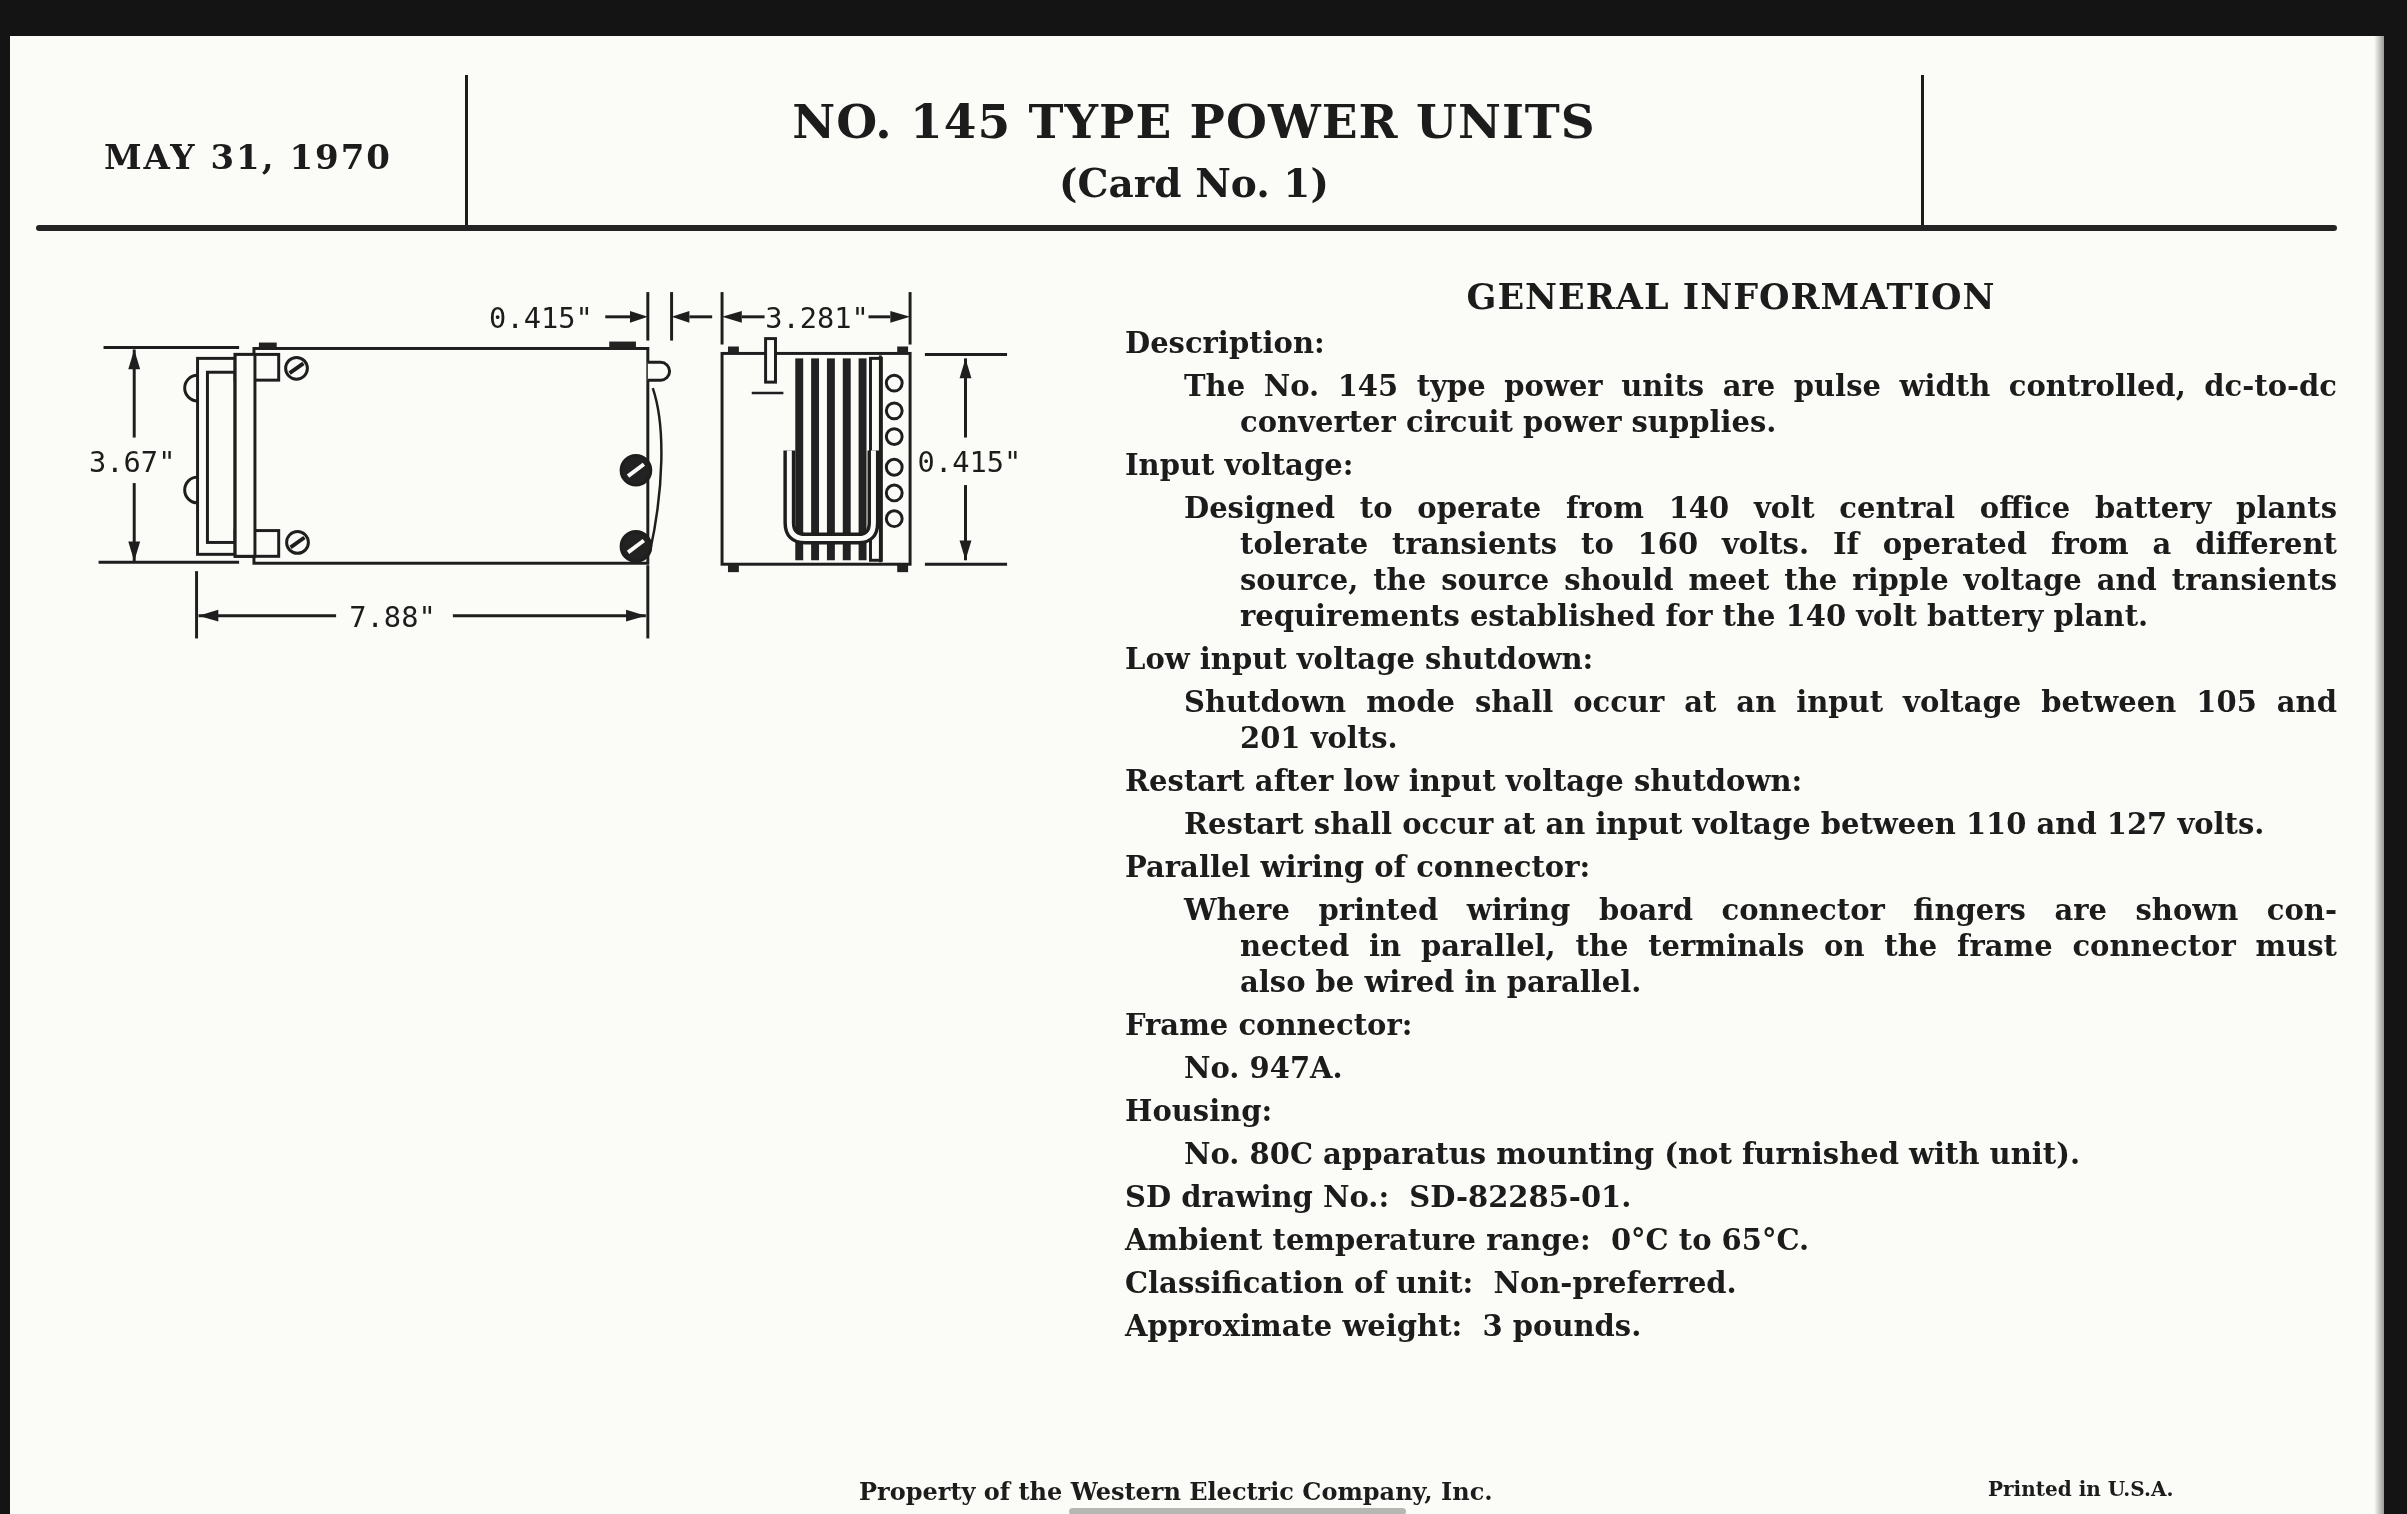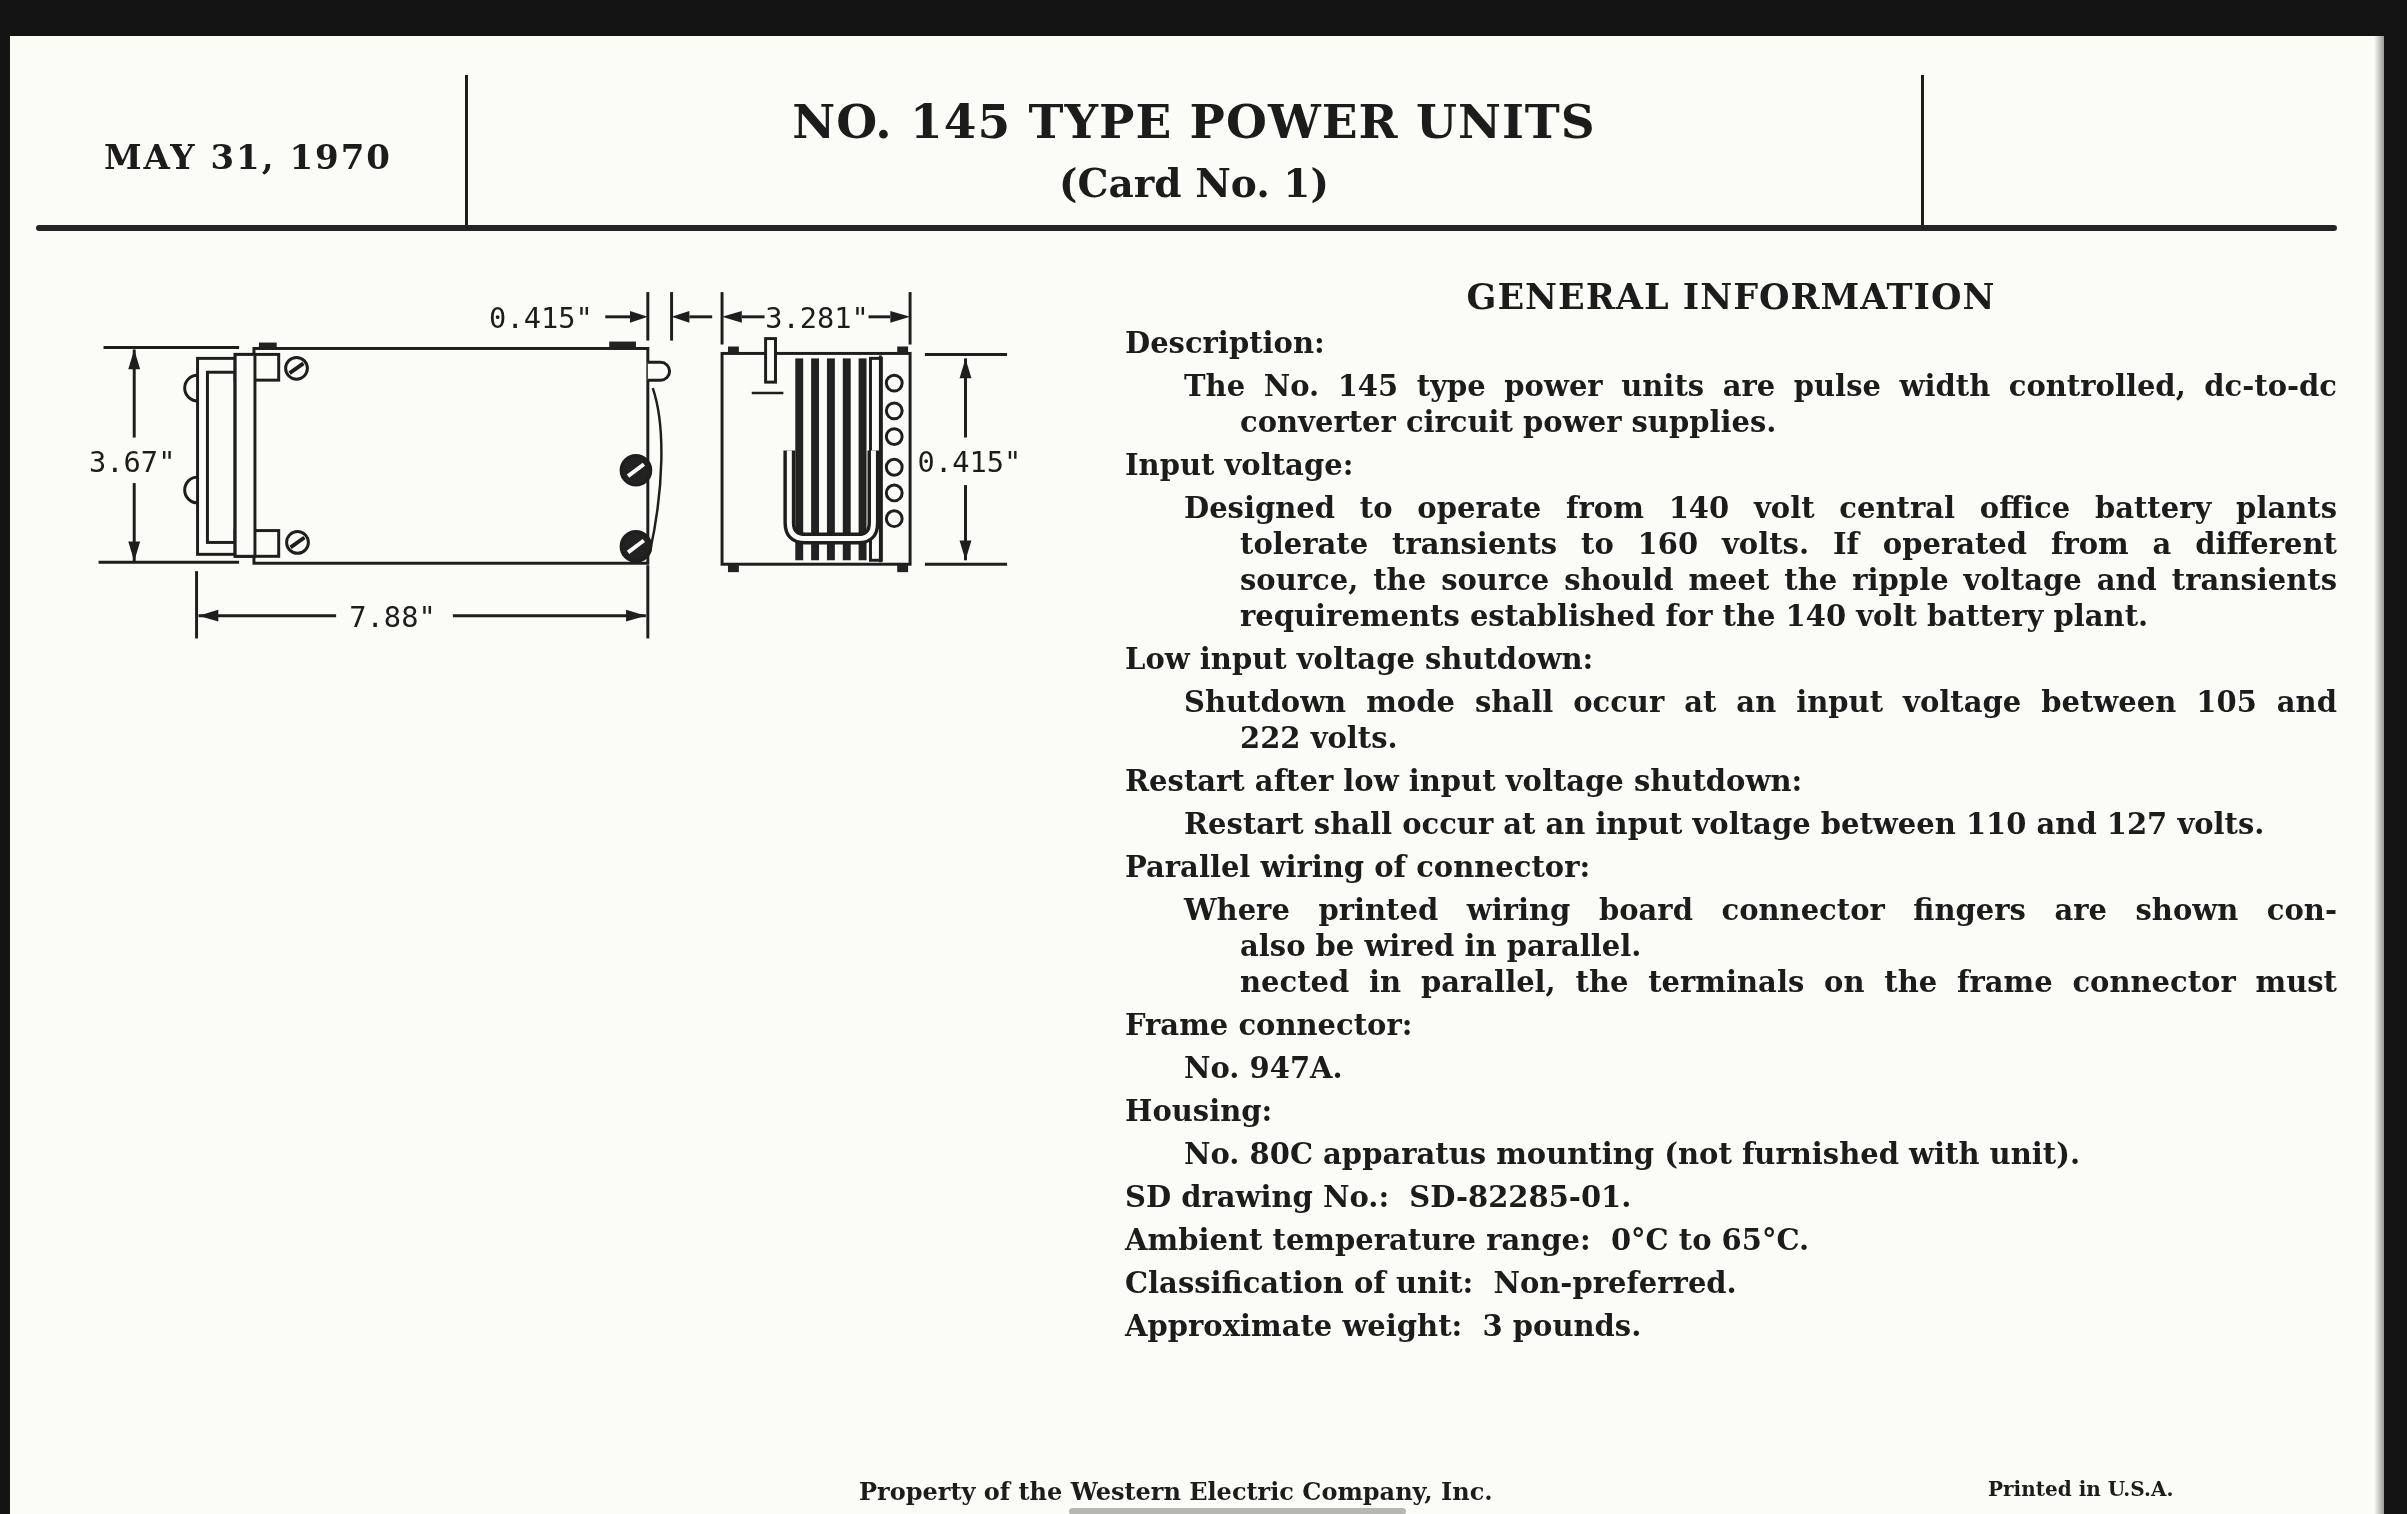--- a/index.html
+++ b/index.html
@@ -222,31 +222,31 @@
       <div class="gi-section">
         <div class="gi-label">Input voltage:</div>
         <div class="gi-line first just">Designed to operate from 140 volt central office battery plants</div>
         <div class="gi-line cont just">tolerate transients to 160 volts. If operated from a different</div>
         <div class="gi-line cont just">source, the source should meet the ripple voltage and transients</div>
         <div class="gi-line cont">requirements established for the 140 volt battery plant.</div>
       </div>
       <div class="gi-section">
         <div class="gi-label">Low input voltage shutdown:</div>
         <div class="gi-line first just">Shutdown mode shall occur at an input voltage between 105 and</div>
-        <div class="gi-line cont">222 volts.</div>
+        <div class="gi-line cont">201 volts.</div>
       </div>
       <div class="gi-section">
         <div class="gi-label">Restart after low input voltage shutdown:</div>
         <div class="gi-line first">Restart shall occur at an input voltage between 110 and 127 volts.</div>
       </div>
       <div class="gi-section">
         <div class="gi-label">Parallel wiring of connector:</div>
         <div class="gi-line first just">Where printed wiring board connector fingers are shown con-</div>
+        <div class="gi-line cont just">nected in parallel, the terminals on the frame connector must</div>
         <div class="gi-line cont">also be wired in parallel.</div>
-        <div class="gi-line cont just">nected in parallel, the terminals on the frame connector must</div>
       </div>
       <div class="gi-section">
         <div class="gi-label">Frame connector:</div>
         <div class="gi-line first">No. 947A.</div>
       </div>
       <div class="gi-section">
         <div class="gi-label">Housing:</div>
         <div class="gi-line first">No. 80C apparatus mounting (not furnished with unit).</div>
       </div>
       <div class="gi-section">

